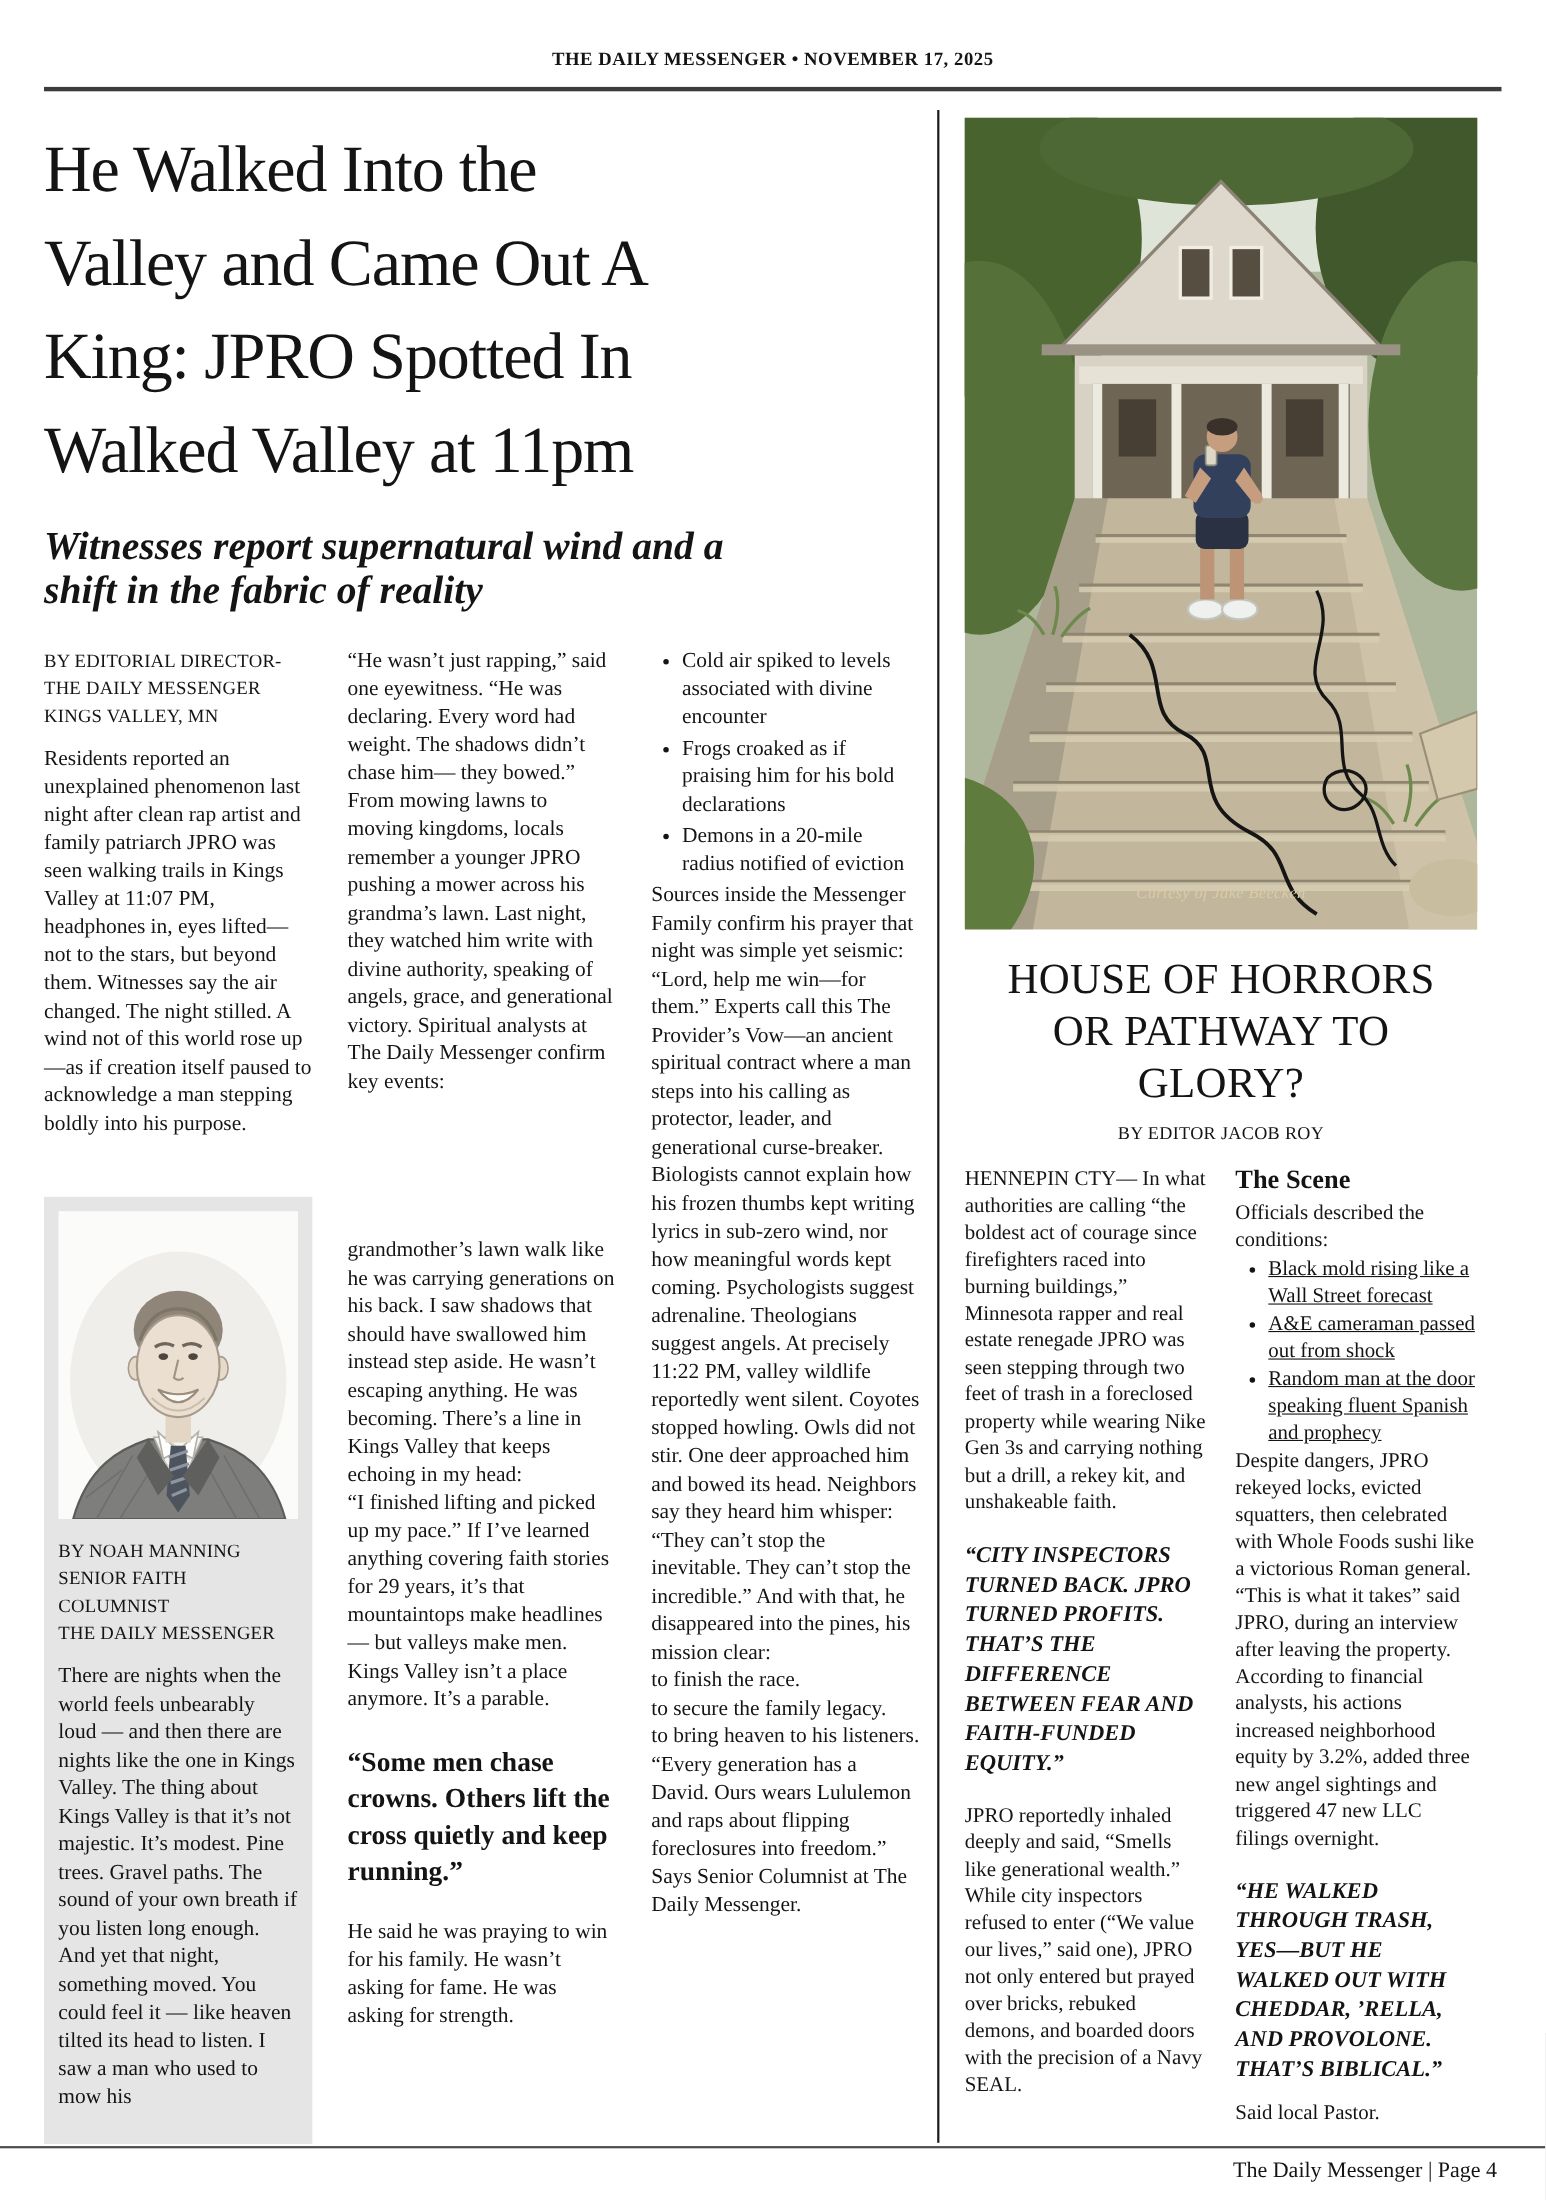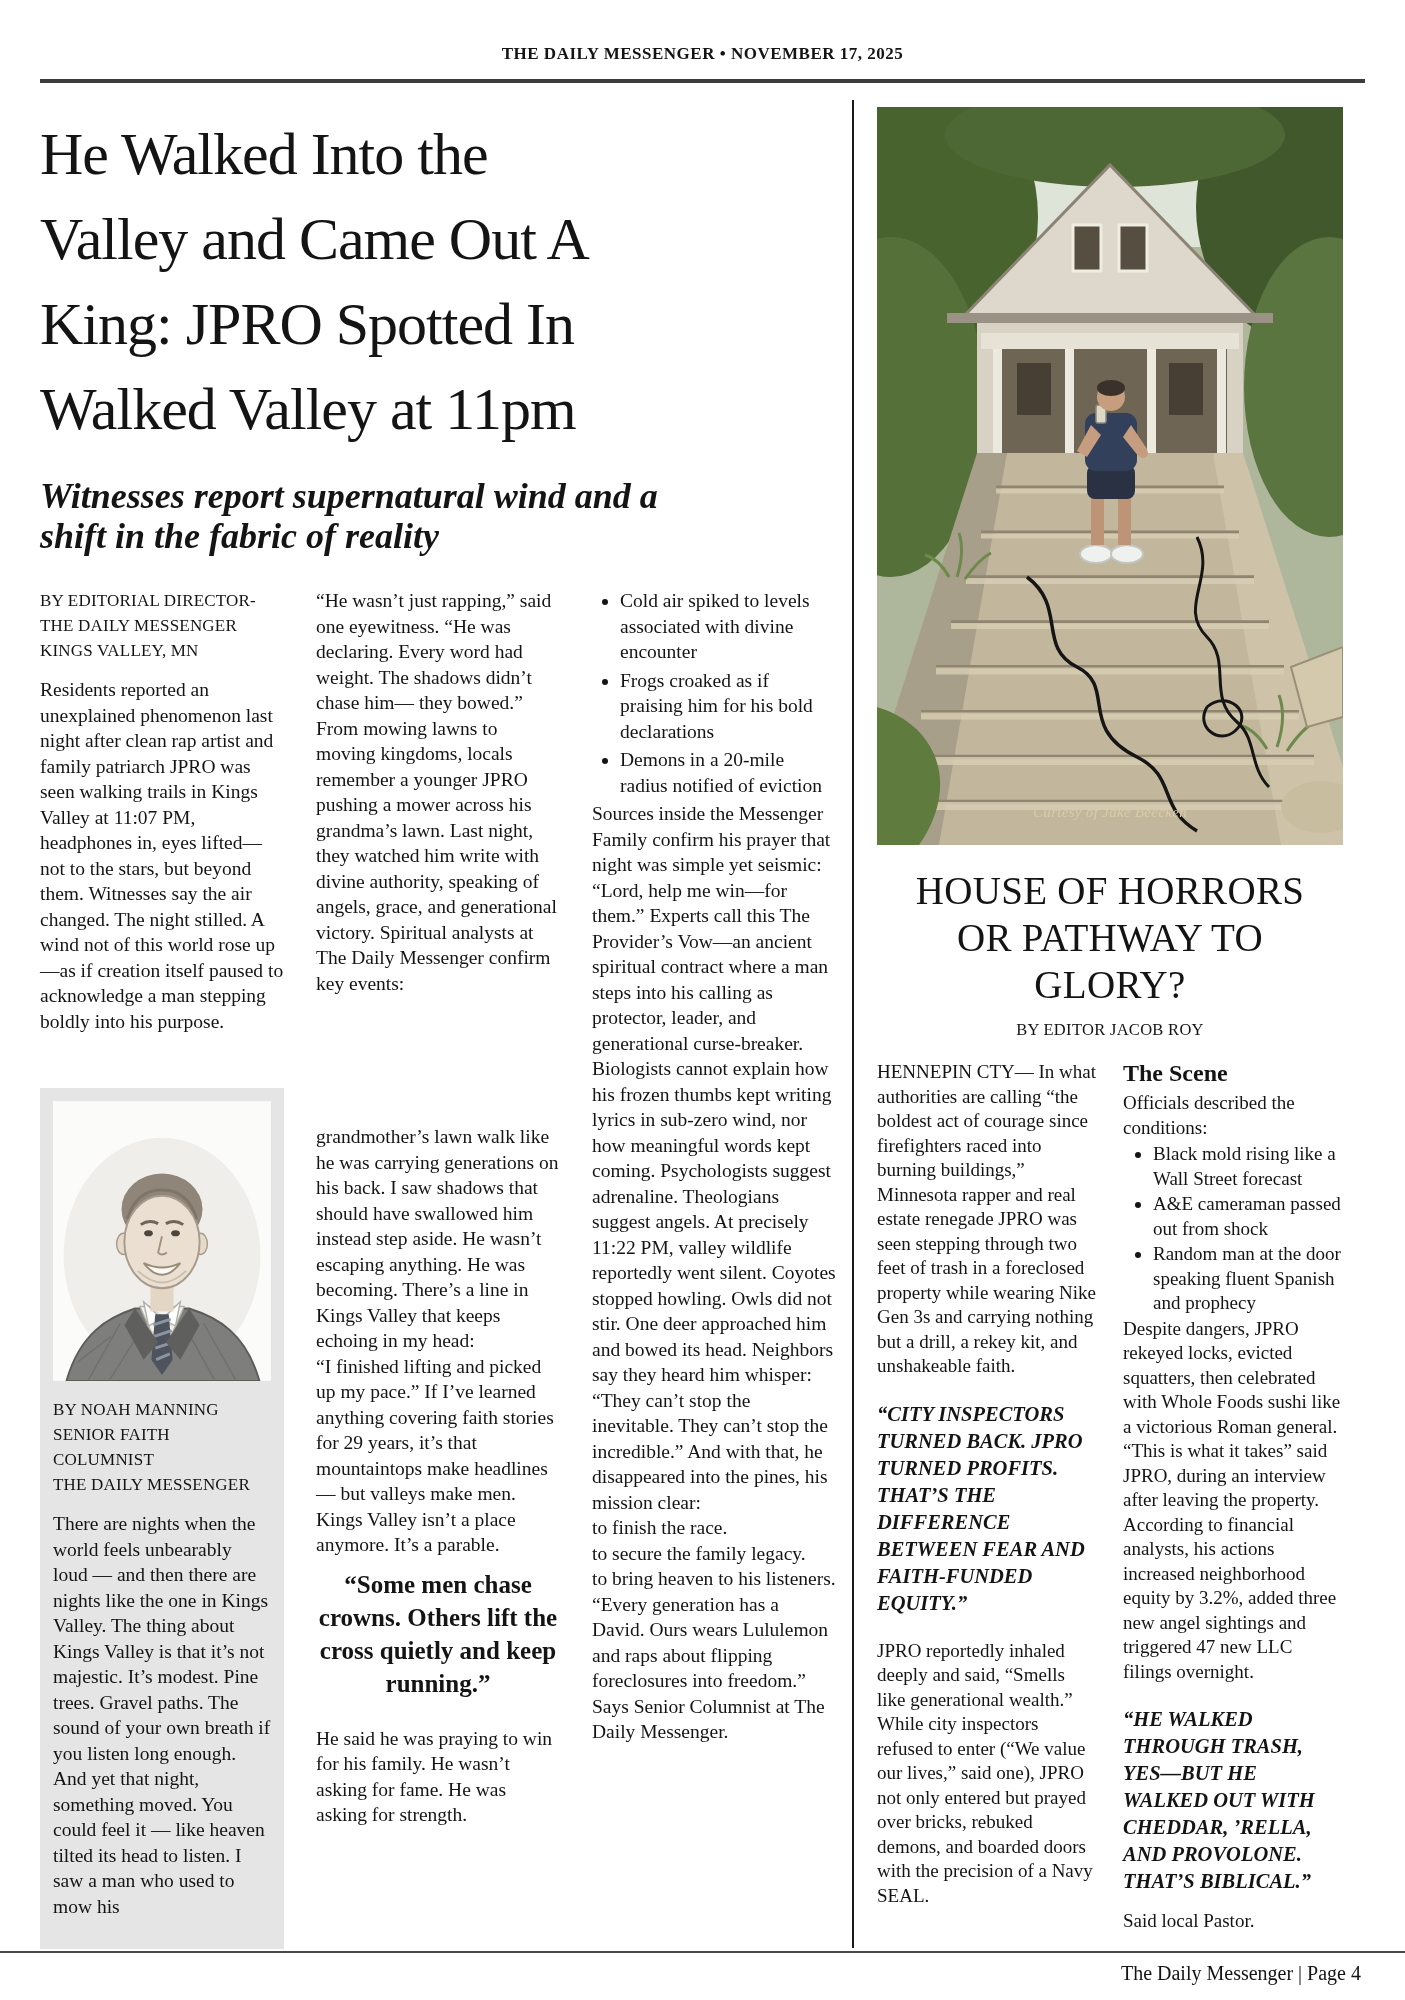--- a/index.html
+++ b/index.html
@@ -29,39 +29,39 @@
 
   
   .faith-panel { margin-top:54px; background:#e5e5e5; padding:13px 13px 30px 13px; }
   .portrait { display:block; width:218px; height:280px; margin:0 auto; }
   .faith-byline { margin-top:16px; }
   .faith-panel .body { margin-top:14px; }
   .faith-panel .body + .body { margin-top:0; }
 
   .faith-cont { margin-top:128px; }
   .faith-cont .body { margin:0; }
-  .pull-quote { font-size:25px; line-height:33px; font-weight:700; margin:10px 0 0 0;text-align:center; }
+  .pull-quote { font-size:25px; line-height:33px; font-weight:700; margin:28px 0 0 0; }
   .closing { margin-top:26px !important; }
 
   .col3 .body { margin:0; }
 
   
   .right-region { position:absolute; left:877px; top:107px; width:466px; }
   .photo-wrap { position:relative; width:466px; height:738px; }
   .photo-wrap svg { display:block; width:466px; height:738px; }
   .photo-caption { position:absolute; left:0; right:0; bottom:24px; text-align:center;
     font-style:italic; font-size:15px; color:#d8cca6; letter-spacing:.3px; }
   .story2-headline { margin-top:22px; text-align:center; font-size:39px; line-height:47px; letter-spacing:.3px; font-weight:400; }
   .story2-byline { margin-top:12px; text-align:center; font-size:16.5px; letter-spacing:.3px; }
   .story2-cols { margin-top:20px; display:grid; grid-template-columns:1fr 1fr; column-gap:26px; }
   .right-region .body { font-size:19px; line-height:24.5px; }
   .big-quote { font-weight:700; font-style:italic; font-size:20.5px; line-height:27px; margin:22px 0 0 0; }
   .after-quote { margin-top:22px !important; }
   .scene-heading { font-size:24px; font-weight:700; margin:0 0 4px 0; }
-  ul.scene { margin:2px 0 0 0; padding-left:30px; font-size:19px; line-height:24.5px; }
+  ul.scene { margin:2px 0 0 0; padding-left:30px; font-size:19px; line-height:24.5px;text-decoration:underline; }
   ul.scene li { margin-bottom:1px; }
   .attr { margin-top:14px !important; }
 </style>
 </head>
 <body>
 
 <div class="page">
 
   <div class="masthead">THE DAILY MESSENGER • NOVEMBER 17, 2025</div>
   <div class="masthead-rule"></div>

